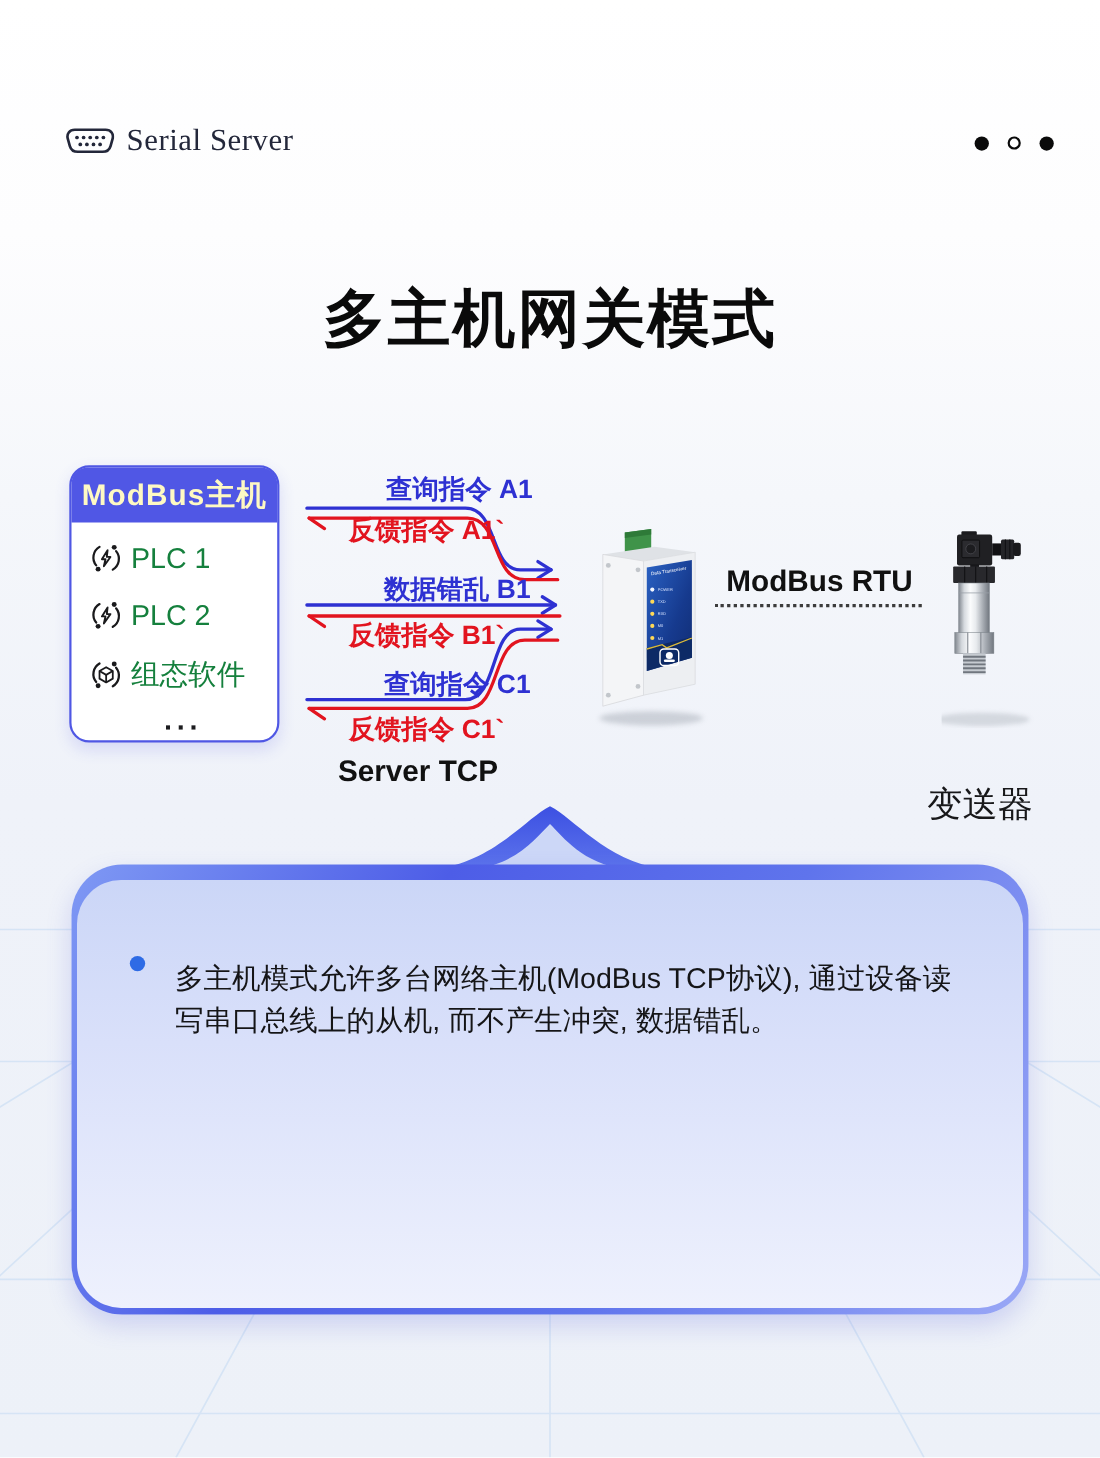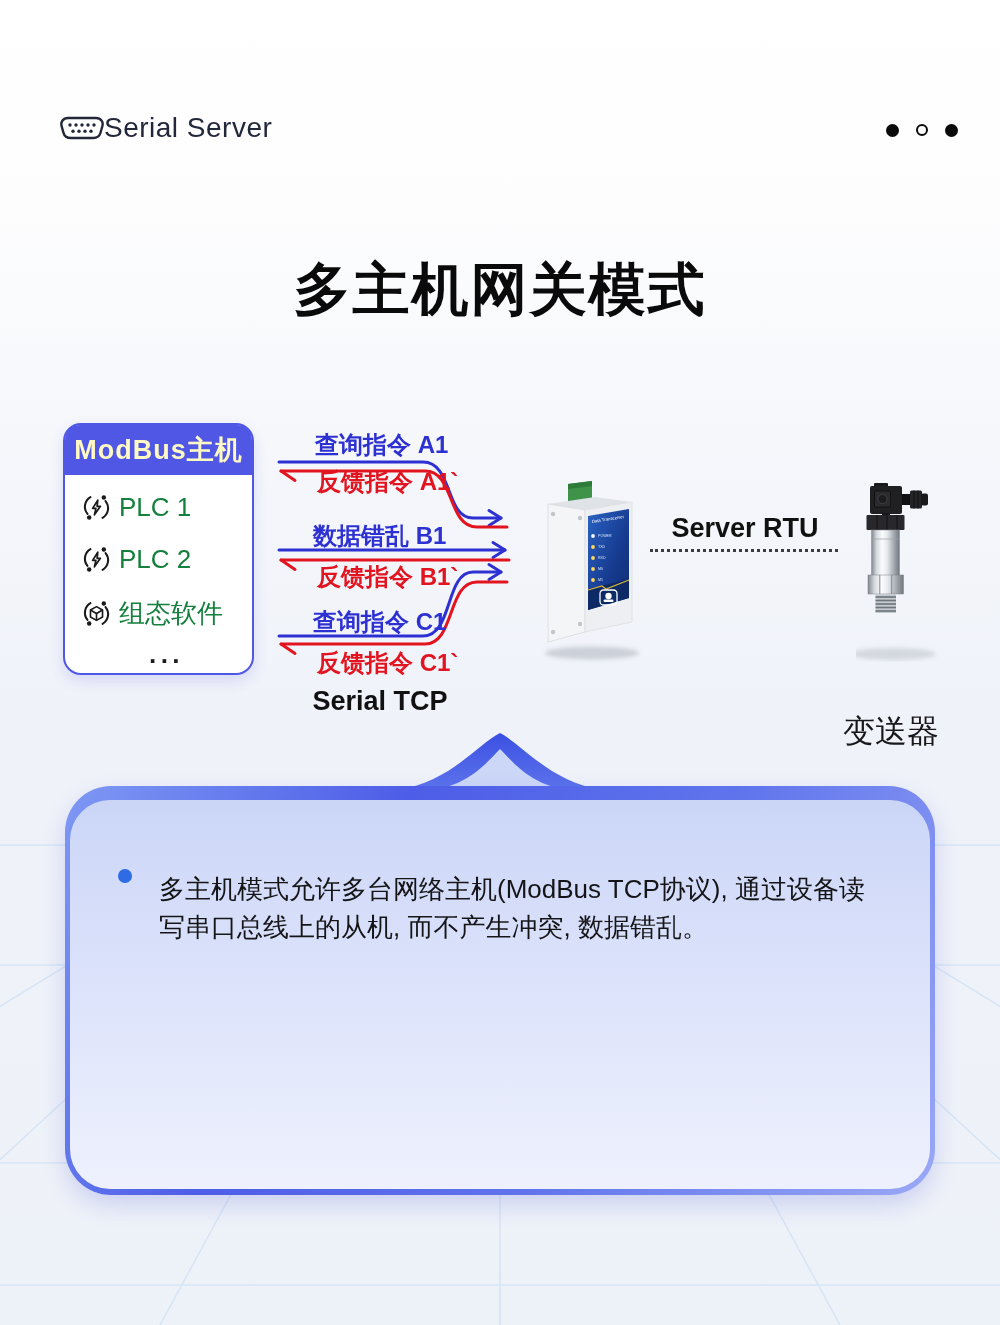--- a/index.html
+++ b/index.html
@@ -3,42 +3,42 @@
 <meta charset="utf-8">
 <style>
   html,body{margin:0;padding:0;}
   body{font-family:"Liberation Sans","DejaVu Sans",sans-serif;}
   .page{position:relative;width:1000px;height:1325px;overflow:hidden;
     background:linear-gradient(180deg,#ffffff 0%,#fdfdfe 16%,#f5f7fb 34%,#eff2f9 55%,#edf1f8 100%);}
   svg.abs{position:absolute;display:block;}
   .bg-grid{position:absolute;left:0;top:0;z-index:0;}
 
   
-  .brand{position:absolute;left:60px;top:112px;display:flex;align-items:center;gap:0;z-index:3;}
+  .brand{position:absolute;left:60px;top:112px;display:flex;align-items:center;gap:11px;z-index:3;font-family:Liberation Serif, serif;}
   .brand-text{font-size:28px;color:#23273a;font-weight:500;letter-spacing:.5px;}
   .pager{position:absolute;right:42px;top:124px;display:flex;gap:17px;z-index:3;}
   .dot{width:13px;height:13px;border-radius:50%;}
   .dot.filled{background:#0a0a0a;}
   .dot.outline{background:transparent;border:2.5px solid #0a0a0a;width:8px;height:8px;}
 
   .page-title{position:absolute;left:0;top:252px;width:1000px;margin:0;text-align:center;
     font-size:57px;font-weight:800;color:#0a0a0a;letter-spacing:2px;z-index:3;}
 
   
   .host-box{position:absolute;left:63px;top:423px;width:191px;height:252px;background:#fff;
     border:2px solid #4f57e4;border-radius:18px;box-shadow:0 6px 14px rgba(80,90,228,.16);z-index:3;box-sizing:border-box;}
   .host-header{height:50px;background:#5057e5;border-radius:15px 15px 0 0;display:flex;align-items:center;justify-content:center;
     color:#fef9c3;font-size:27px;font-weight:700;letter-spacing:1px;}
   .host-items{padding:17px 0 0 16px;display:flex;flex-direction:column;gap:21px;}
   .host-item{display:flex;align-items:center;gap:7px;font-size:26px;color:#15803d;font-weight:500;}
   .host-more{text-align:center;font-size:26px;color:#1c1c1f;font-weight:700;letter-spacing:3px;margin-top:-6px;}
 
   
   .flow-label{position:absolute;font-size:24px;font-weight:700;white-space:nowrap;z-index:3;}
-  .flow-q{color:#2e31d2;}
+  .flow-q{color:#2e31d2;margin-left:36px;}
   .flow-r{color:#e2141f;}
 
   .tcp-label{position:absolute;left:285px;top:686px;width:190px;text-align:center;
     font-size:27px;font-weight:700;color:#111;z-index:3;}
   .rtu-label{position:absolute;left:650px;top:513px;width:190px;text-align:center;
     font-size:27px;font-weight:700;color:#111;z-index:3;}
   .rtu-dotted{position:absolute;left:650px;top:549px;width:188px;border-top:3px dotted #3c3c3c;z-index:3;}
   .transmitter-label{position:absolute;left:843px;top:710px;width:104px;text-align:left;
     font-size:32px;font-weight:500;color:#18181a;z-index:3;}
 
@@ -167,21 +167,21 @@
     </g>
   </svg>
 
   <div class="flow-label flow-q" style="left:315px;top:429px;">查询指令 A1</div>
   <div class="flow-label flow-r" style="left:317px;top:466px;">反馈指令 A1`</div>
   <div class="flow-label flow-q" style="left:313px;top:520px;">数据错乱 B1</div>
   <div class="flow-label flow-r" style="left:317px;top:561px;">反馈指令 B1`</div>
   <div class="flow-label flow-q" style="left:313px;top:606px;">查询指令 C1</div>
   <div class="flow-label flow-r" style="left:317px;top:647px;">反馈指令 C1`</div>
 
-  <div class="tcp-label">Serial TCP</div>
+  <div class="tcp-label">Server TCP</div>
 
   <svg class="abs" style="left:536px;top:474px;z-index:2;" width="110" height="190" viewBox="0 0 110 190">
     <defs>
       <linearGradient id="panelGrad" x1="0" y1="0" x2="1" y2="1">
         <stop offset="0" stop-color="#2a62c4"></stop>
           <stop offset=".6" stop-color="#163a8e"></stop>
           <stop offset="1" stop-color="#102c72"></stop>
       </linearGradient>
       <filter id="soft" x="-50%" y="-50%" width="200%" height="200%">
           <feGaussianBlur stdDeviation="2.2"></feGaussianBlur>
@@ -215,21 +215,21 @@
       <text x="62" y="96.4">M0</text>
       <text x="62" y="107.4">M1</text>
     </g>
     <g>
       <rect x="64" y="116" width="17" height="15" rx="3.5" fill="none" stroke="#ffffff" stroke-width="1.3"></rect>
       <circle cx="72.5" cy="122" r="3.2" fill="#ffffff"></circle>
       <rect x="67.5" y="125.5" width="10" height="2.4" rx="1.2" fill="#ffffff"></rect>
     </g>
   </svg>
 
-  <div class="rtu-label">Server RTU</div>
+  <div class="rtu-label">ModBus RTU</div>
   <div class="rtu-dotted"></div>
 
   <svg class="abs" style="left:856px;top:482px;z-index:2;" width="84" height="180" viewBox="0 0 84 180">
     <defs>
       <linearGradient id="steelGrad" x1="0" y1="0" x2="1" y2="0">
         <stop offset="0" stop-color="#81878f"></stop>
           <stop offset=".18" stop-color="#d5d9de"></stop>
           <stop offset=".38" stop-color="#fbfcfd"></stop>
         <stop offset=".55" stop-color="#e8ebee"></stop>
           <stop offset=".78" stop-color="#a9aeb5"></stop>

